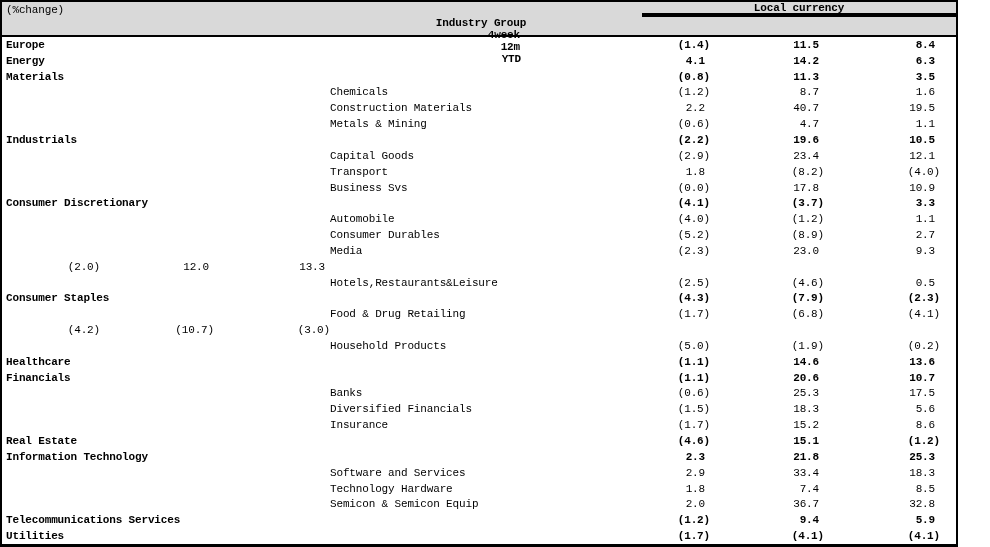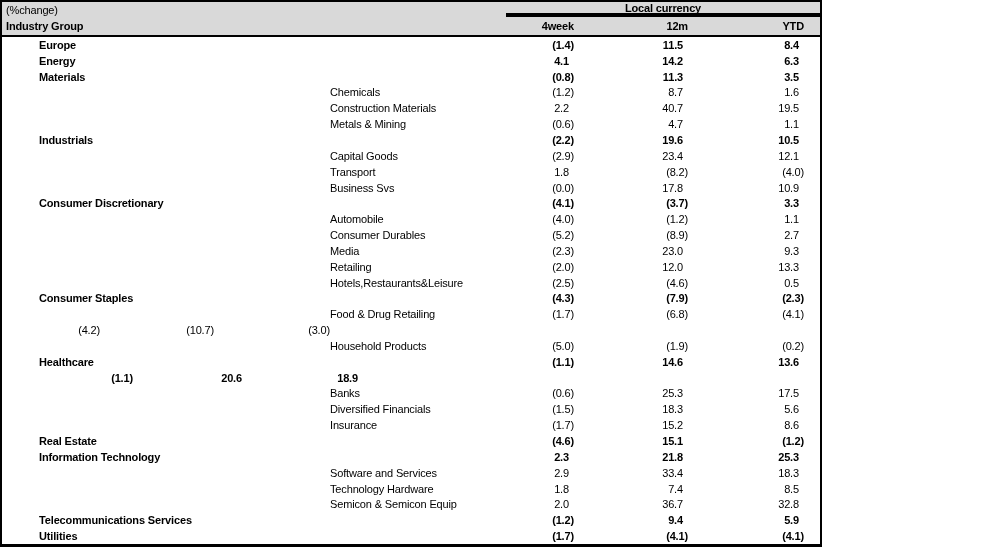--- a/index.html
+++ b/index.html
@@ -1,23 +1,23 @@
 <!DOCTYPE html>
 <html><head>
 <meta charset="utf-8">
 <style>
   html, body { margin: 0; padding: 0; background: #ffffff; }
   .table {
-    width: 822px;
+    width: 958px;
     height: 547px;
     box-sizing: border-box;
     border: 2px solid #000;
     border-bottom-width: 3px;
     background: #ffffff;
-    font-family: Liberation Sans, sans-serif;
+    font-family: Liberation Mono, monospace;
     font-size: 11px;
     letter-spacing: -0.15px;
     color: #000;
     display: flex;
     flex-direction: column;
   }
   .header {
     background: #d9d9d9;
     border-bottom: 2px solid #000;
     flex: 0 0 auto;
@@ -26,35 +26,35 @@
   .pct-label { flex: 1; padding-left: 4px; display: flex; align-items: center; }
   .lc-region {
     width: 314px;
     box-sizing: border-box;
     border-bottom: 4px solid #000000;
     display: flex;
     align-items: center;
     justify-content: center;
     font-weight: bold;
   }
-  .hrow2 { display: flex; height: 18px; align-items: center; font-weight: bold; }
+  .hrow2 { display: flex; height: 18px; align-items: center; font-weight: bold; flex-direction: column; }
   .label-head { flex: 1; padding-left: 4px; }
   .vcell {
     box-sizing: border-box;
     text-align: right;
     padding-right: 16px;
     white-space: nowrap;
   }
   .vcell.c1 { width: 114px; }
   .vcell.c2 { width: 114px; }
   .vcell.c3 { width: 116px; }
   .vcell.pos { padding-right: 21px; }
   .body { flex: 1 1 auto; display: flex; flex-direction: column; }
   .row { flex: 1; display: flex; align-items: center; min-height: 0; }
-  .row.group { font-weight: bold; margin-left: 33px; }
+  .row.group { font-weight: bold; }
   .label-cell { flex: 1; padding-left: 4px; white-space: nowrap; }
   .label-cell.sub { padding-left: 328px; }
 </style>
 </head>
 <body>
 
 <div class="table">
   <div class="header">
     <div class="hrow1">
       <div class="pct-label">(%change)</div>
@@ -146,21 +146,20 @@
         <div class="vcell c2">(8.9)</div>
         <div class="vcell c3 pos">2.7</div>
       </div>
       <div class="row">
         <div class="label-cell sub">Media</div>
         <div class="vcell c1">(2.3)</div>
         <div class="vcell c2 pos">23.0</div>
         <div class="vcell c3 pos">9.3</div>
       </div>
       <div class="row">
-        <div class="label-cell sub">Retailing</div>
         <div class="vcell c1">(2.0)</div>
         <div class="vcell c2 pos">12.0</div>
         <div class="vcell c3 pos">13.3</div>
       </div>
       <div class="row">
         <div class="label-cell sub">Hotels,Restaurants&amp;Leisure</div>
         <div class="vcell c1">(2.5)</div>
         <div class="vcell c2">(4.6)</div>
         <div class="vcell c3 pos">0.5</div>
       </div>
@@ -187,23 +186,24 @@
         <div class="vcell c2">(1.9)</div>
         <div class="vcell c3">(0.2)</div>
       </div>
       <div class="row group">
         <div class="label-cell">Healthcare</div>
         <div class="vcell c1">(1.1)</div>
         <div class="vcell c2 pos">14.6</div>
         <div class="vcell c3 pos">13.6</div>
       </div>
       <div class="row group">
+        <div class="label-cell">Financials</div>
         <div class="vcell c1">(1.1)</div>
         <div class="vcell c2 pos">20.6</div>
-        <div class="vcell c3 pos">18.9</div>
+        <div class="vcell c3 pos">10.7</div>
       </div>
       <div class="row">
         <div class="label-cell sub">Banks</div>
         <div class="vcell c1">(0.6)</div>
         <div class="vcell c2 pos">25.3</div>
         <div class="vcell c3 pos">17.5</div>
       </div>
       <div class="row">
         <div class="label-cell sub">Diversified Financials</div>
         <div class="vcell c1">(1.5)</div>

